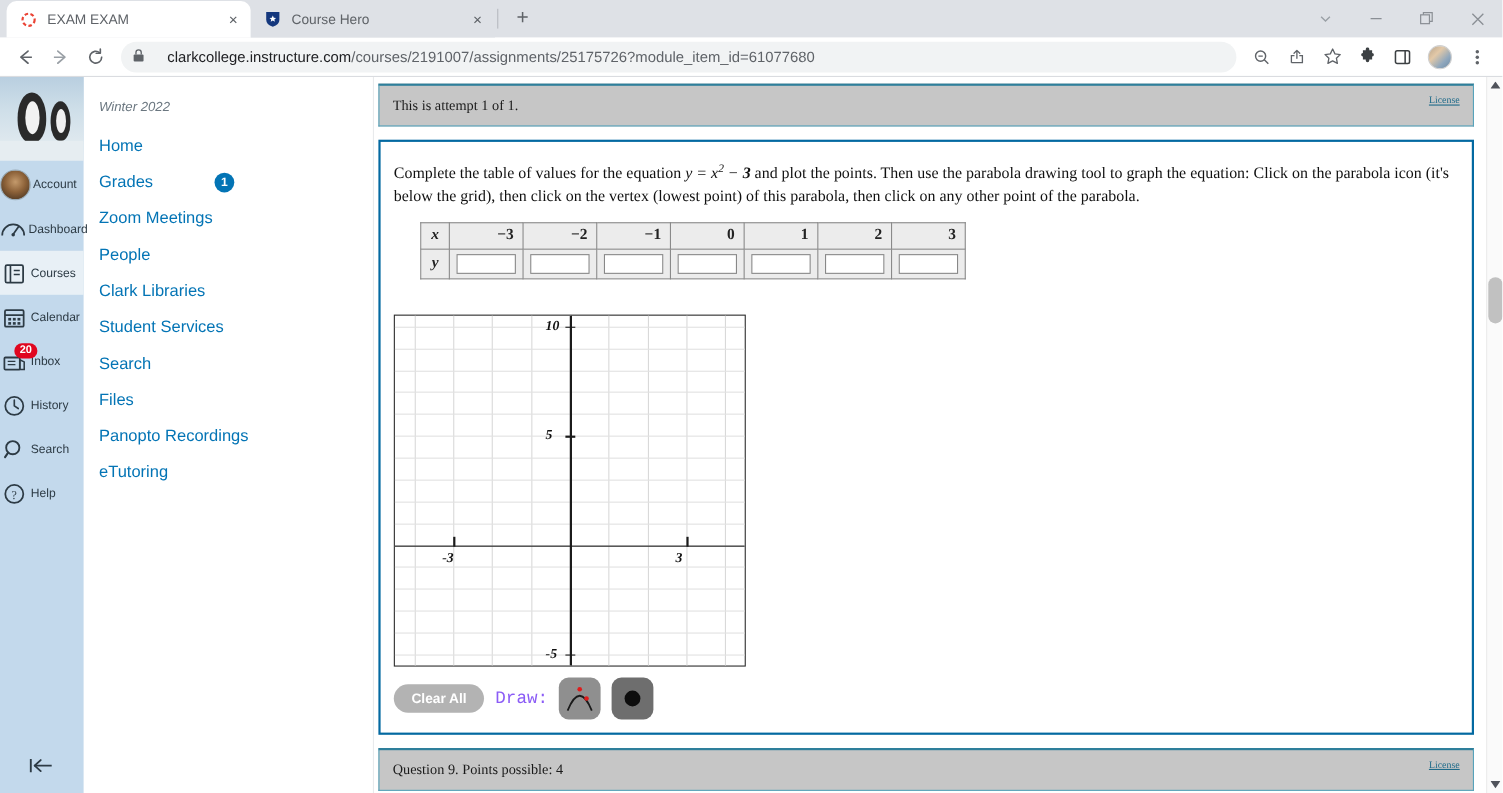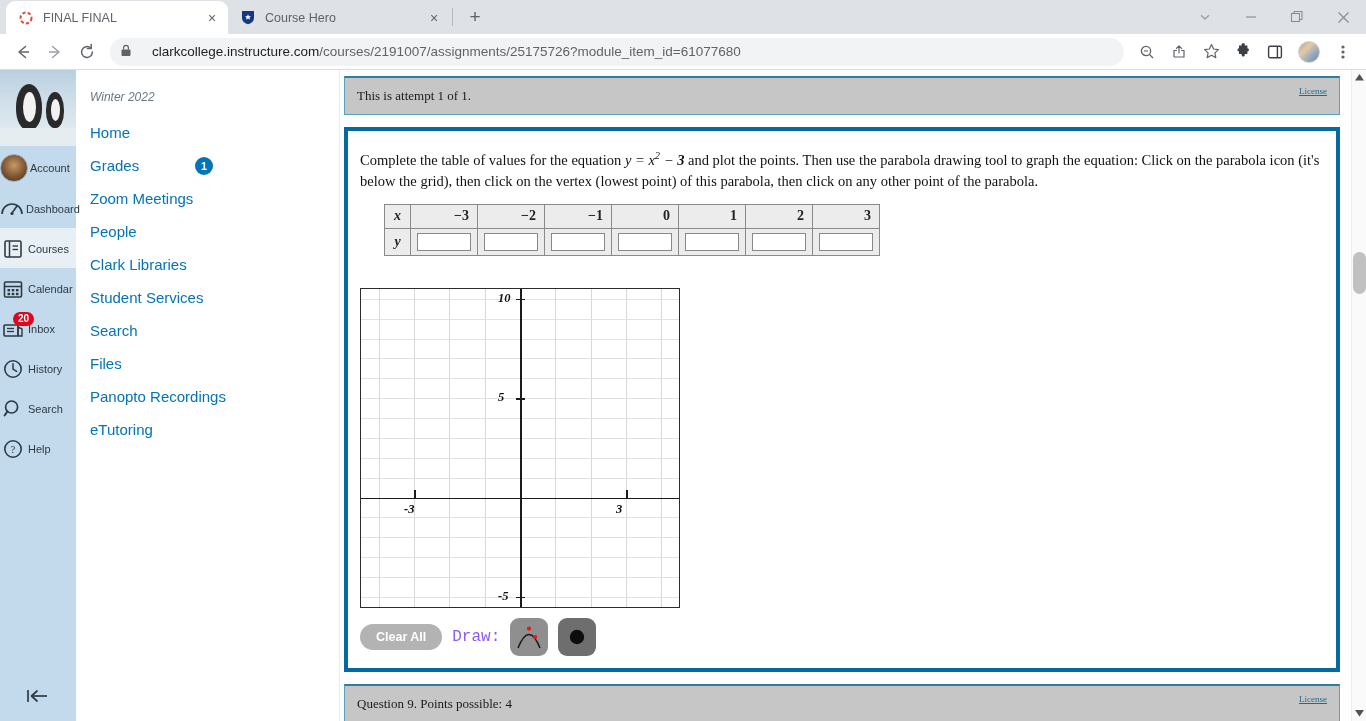--- a/index.html
+++ b/index.html
@@ -120,21 +120,21 @@
   }
   .qbanner .line { line-height:20px; }
   .license {
     position:absolute; right:12px; top:8px;
     font-size:9px; color:#1f6b8a; text-decoration:underline;
     font-family:"Liberation Serif", serif;
   }
 
   .qbody {
     margin: 12px 26px 0 4px;
-    border:4px solid #0369a1;
+    border:2px solid #0369a1;
     padding: 14px 12px 12px 12px;
     font-family:"Liberation Serif", serif; font-size:14.5px; color:#111;
   }
   .qtext { line-height:21px; }
   .mathi { font-style:italic; font-family:"Liberation Serif", serif; }
   sup { font-size:0.72em; vertical-align: super; }
 
   
   table.vals { border-collapse:collapse; margin-top:12px; margin-left:24px; }
   table.vals td, table.vals th {
@@ -192,21 +192,21 @@
 <div class="browser">
 
   <div class="tabstrip">
 
     <div class="tab active">
       <span class="tab-favicon">
         <svg width="14" height="14" viewBox="0 0 14 14">
           <circle cx="7" cy="7" r="5.5" fill="none" stroke="#ea4335" stroke-width="2" stroke-dasharray="3.2 2.2"></circle>
         </svg>
       </span>
-      <span class="tab-title">FINAL FINAL</span>
+      <span class="tab-title">EXAM EXAM</span>
       <span class="tab-close">×</span>
     </div>
 
     <div class="tab inactive">
       <span class="tab-favicon">
         <svg width="14" height="15" viewBox="0 0 14 15">
           <path d="M1 1 H13 V8 Q13 12.5 7 14.3 Q1 12.5 1 8 Z" fill="#14377d"></path>
           <polygon points="7,4.2 7.9,6.2 10,6.3 8.4,7.7 8.9,9.8 7,8.6 5.1,9.8 5.6,7.7 4,6.3 6.1,6.2" fill="#ffffff"></polygon>
         </svg>
       </span>

